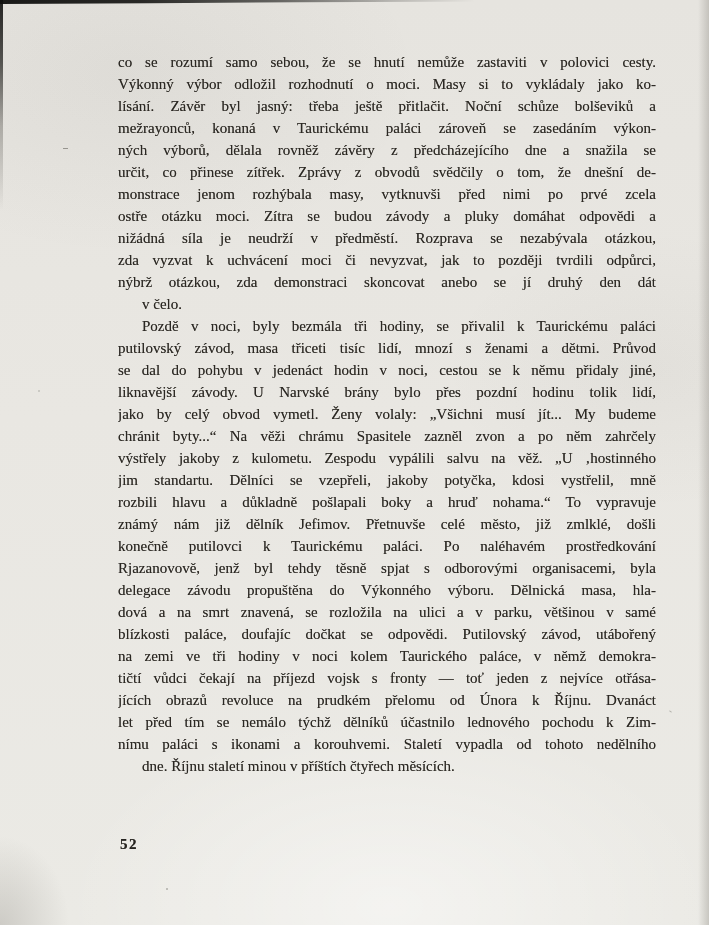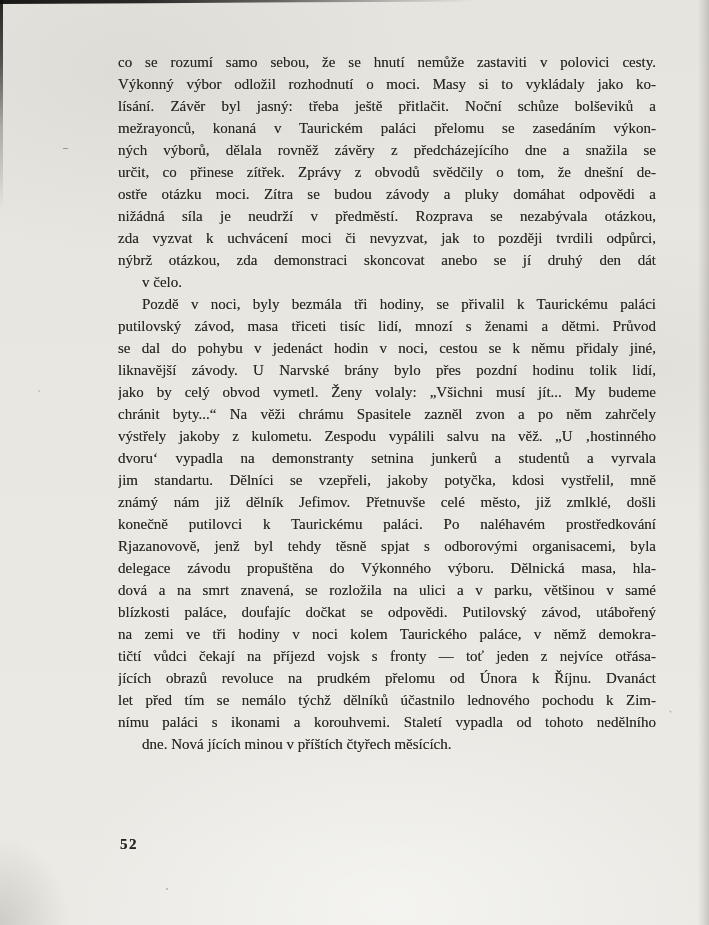--- a/index.html
+++ b/index.html
@@ -97,45 +97,46 @@
   <div class="speck sp2"></div>
   <div class="speck sp3"></div>
   <div class="speck sp4"></div>
   <div class="speck sp5"></div>
   <div class="speck sp6"></div>
 
   <div class="text-block">
       <div class="line">co se rozumí samo sebou, že se hnutí nemůže zastaviti v polovici cesty.</div>
       <div class="line">Výkonný výbor odložil rozhodnutí o moci. Masy si to vykládaly jako ko-</div>
       <div class="line">lísání. Závěr byl jasný: třeba ještě přitlačit. Noční schůze bolševiků a</div>
-      <div class="line">mežrayonců, konaná v Taurickém paláci přelomu se zasedáním výkon-</div>
+      <div class="line">mežrayonců, konaná v Taurickému paláci zároveň se zasedáním výkon-</div>
       <div class="line">ných výborů, dělala rovněž závěry z předcházejícího dne a snažila se</div>
       <div class="line">určit, co přinese zítřek. Zprávy z obvodů svědčily o tom, že dnešní de-</div>
+      <div class="line">monstrace jenom rozhýbala masy, vytknuvši před nimi po prvé zcela</div>
       <div class="line">ostře otázku moci. Zítra se budou závody a pluky domáhat odpovědi a</div>
       <div class="line">nižádná síla je neudrží v předměstí. Rozprava se nezabývala otázkou,</div>
       <div class="line">zda vyzvat k uchvácení moci či nevyzvat, jak to později tvrdili odpůrci,</div>
       <div class="line">nýbrž otázkou, zda demonstraci skoncovat anebo se jí druhý den dát</div>
       <div class="line para-end">v čelo.</div>
       <div class="line indent">Pozdě v noci, byly bezmála tři hodiny, se přivalil k Taurickému paláci</div>
       <div class="line">putilovský závod, masa třiceti tisíc lidí, mnozí s ženami a dětmi. Průvod</div>
       <div class="line">se dal do pohybu v jedenáct hodin v noci, cestou se k němu přidaly jiné,</div>
       <div class="line">liknavější závody. U Narvské brány bylo přes pozdní hodinu tolik lidí,</div>
       <div class="line">jako by celý obvod vymetl. Ženy volaly: „Všichni musí jít... My budeme</div>
       <div class="line">chránit byty...“ Na věži chrámu Spasitele zazněl zvon a po něm zahrčely</div>
       <div class="line">výstřely jakoby z kulometu. Zespodu vypálili salvu na věž. „U ‚hostinného</div>
-      <div class="line">dvoru‘ vypadla na demonstranty setnina junkerů a studentů a vyrvala</div>
       <div class="line">jim standartu. Dělníci se vzepřeli, jakoby potyčka, kdosi vystřelil, mně</div>
+      <div class="line">rozbili hlavu a důkladně pošlapali boky a hruď nohama.“ To vypravuje</div>
       <div class="line">známý nám již dělník Jefimov. Přetnuvše celé město, již zmlklé, došli</div>
       <div class="line">konečně putilovci k Taurickému paláci. Po naléhavém prostředkování</div>
       <div class="line">Rjazanovově, jenž byl tehdy těsně spjat s odborovými organisacemi, byla</div>
       <div class="line">delegace závodu propuštěna do Výkonného výboru. Dělnická masa, hla-</div>
       <div class="line">dová a na smrt znavená, se rozložila na ulici a v parku, většinou v samé</div>
       <div class="line">blízkosti paláce, doufajíc dočkat se odpovědi. Putilovský závod, utábořený</div>
       <div class="line">na zemi ve tři hodiny v noci kolem Taurického paláce, v němž demokra-</div>
       <div class="line">tičtí vůdci čekají na příjezd vojsk s fronty — toť jeden z nejvíce otřása-</div>
       <div class="line">jících obrazů revoluce na prudkém přelomu od Února k Říjnu. Dvanáct</div>
       <div class="line">let před tím se nemálo týchž dělníků účastnilo lednového pochodu k Zim-</div>
       <div class="line">nímu paláci s ikonami a korouhvemi. Staletí vypadla od tohoto nedělního</div>
-      <div class="line para-end">dne. Nová jících minou v příštích čtyřech měsících.</div>
+      <div class="line para-end">dne. Říjnu staletí minou v příštích čtyřech měsících.</div>
     </div>
 
   <div class="page-number">52</div>
 </div>
 
 </body></html>

